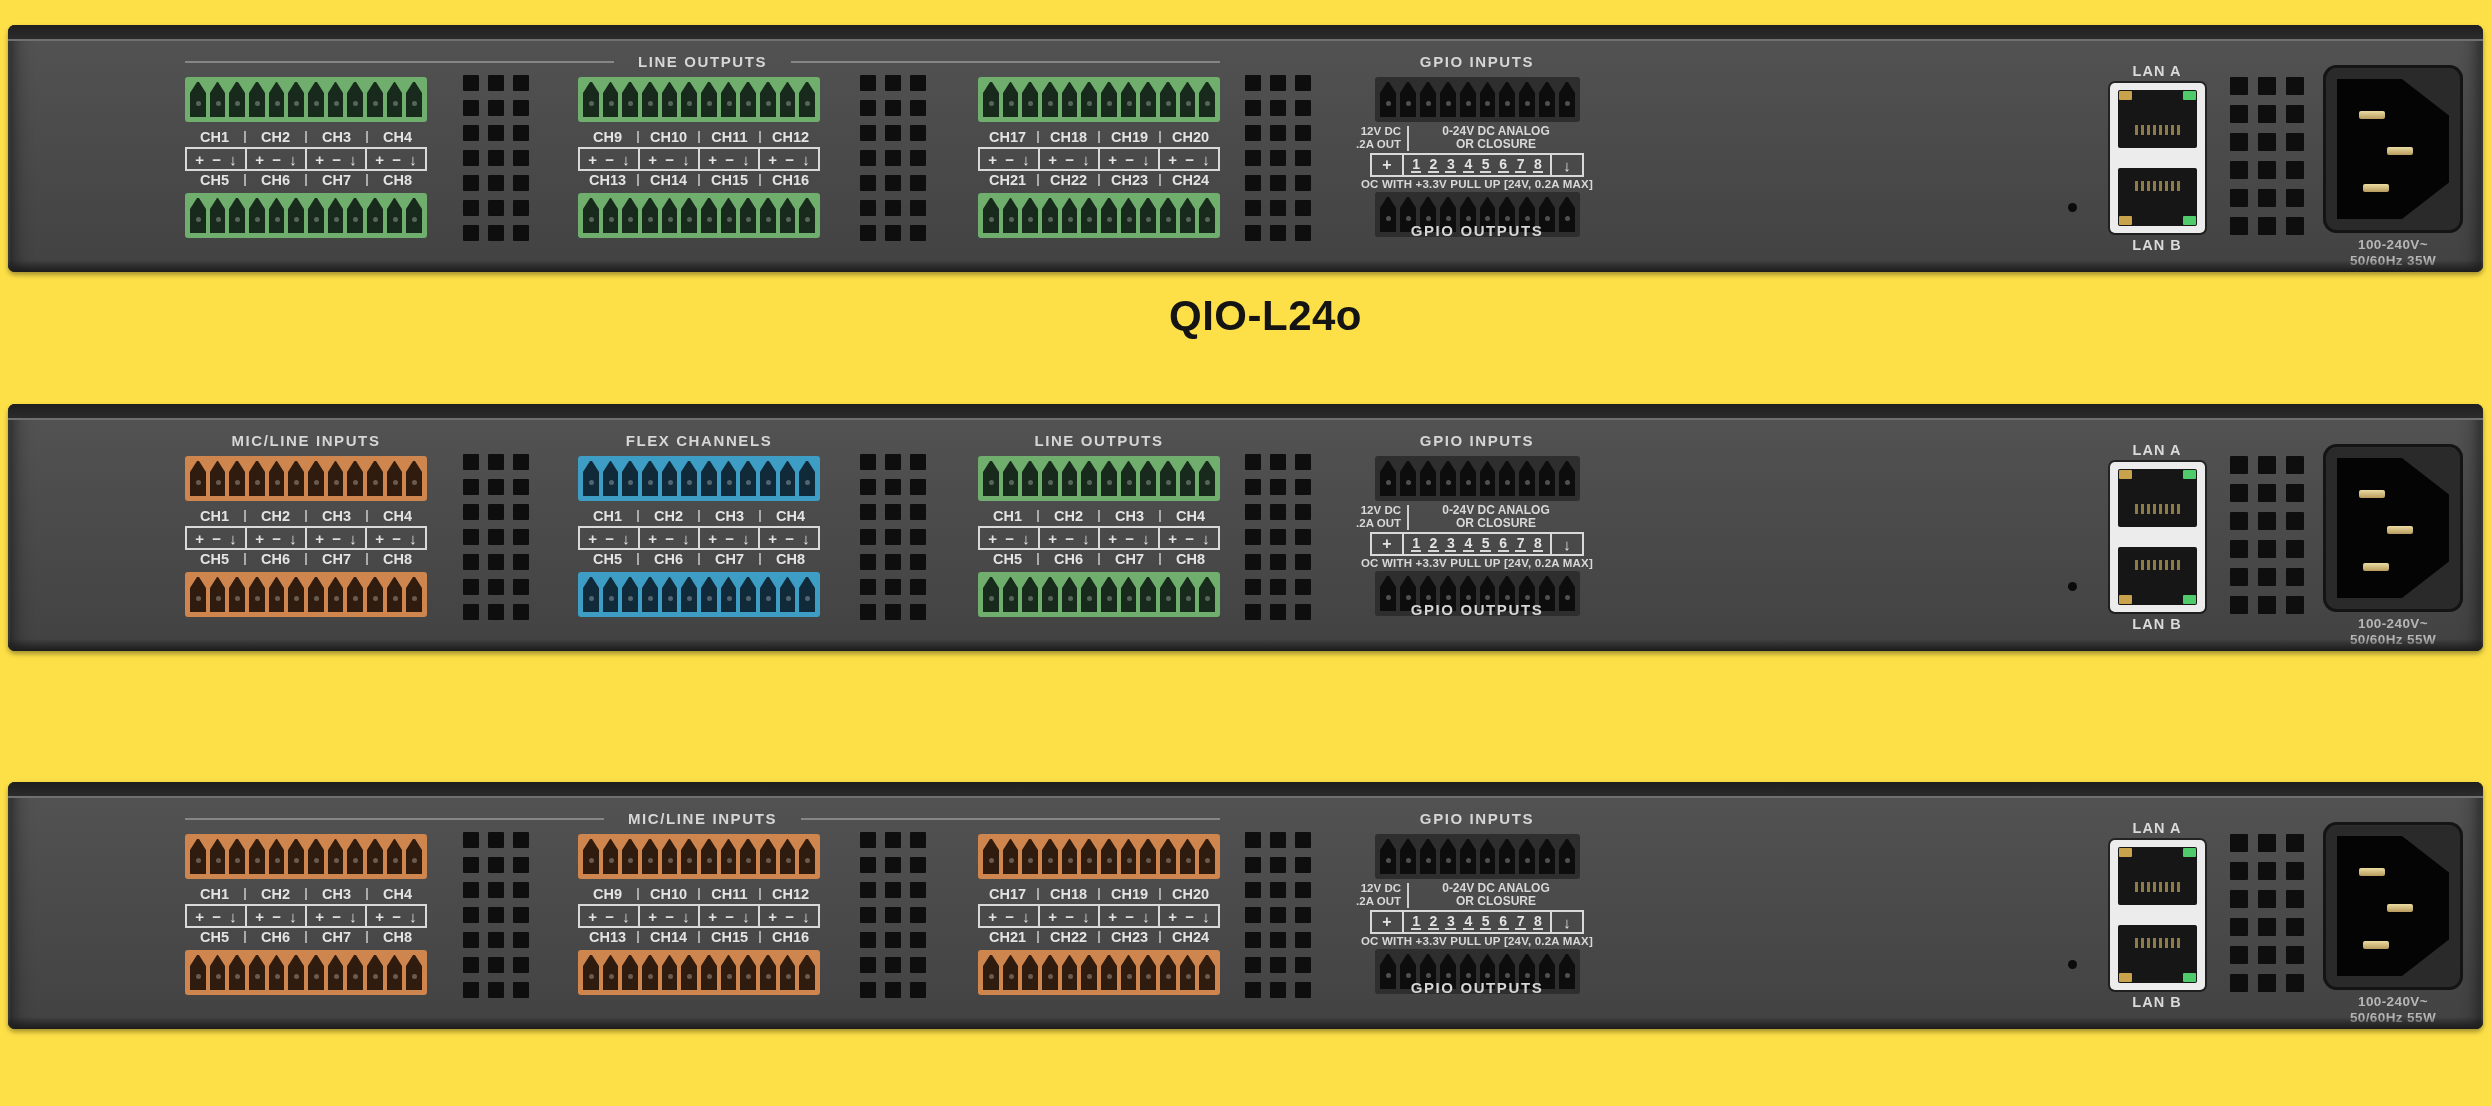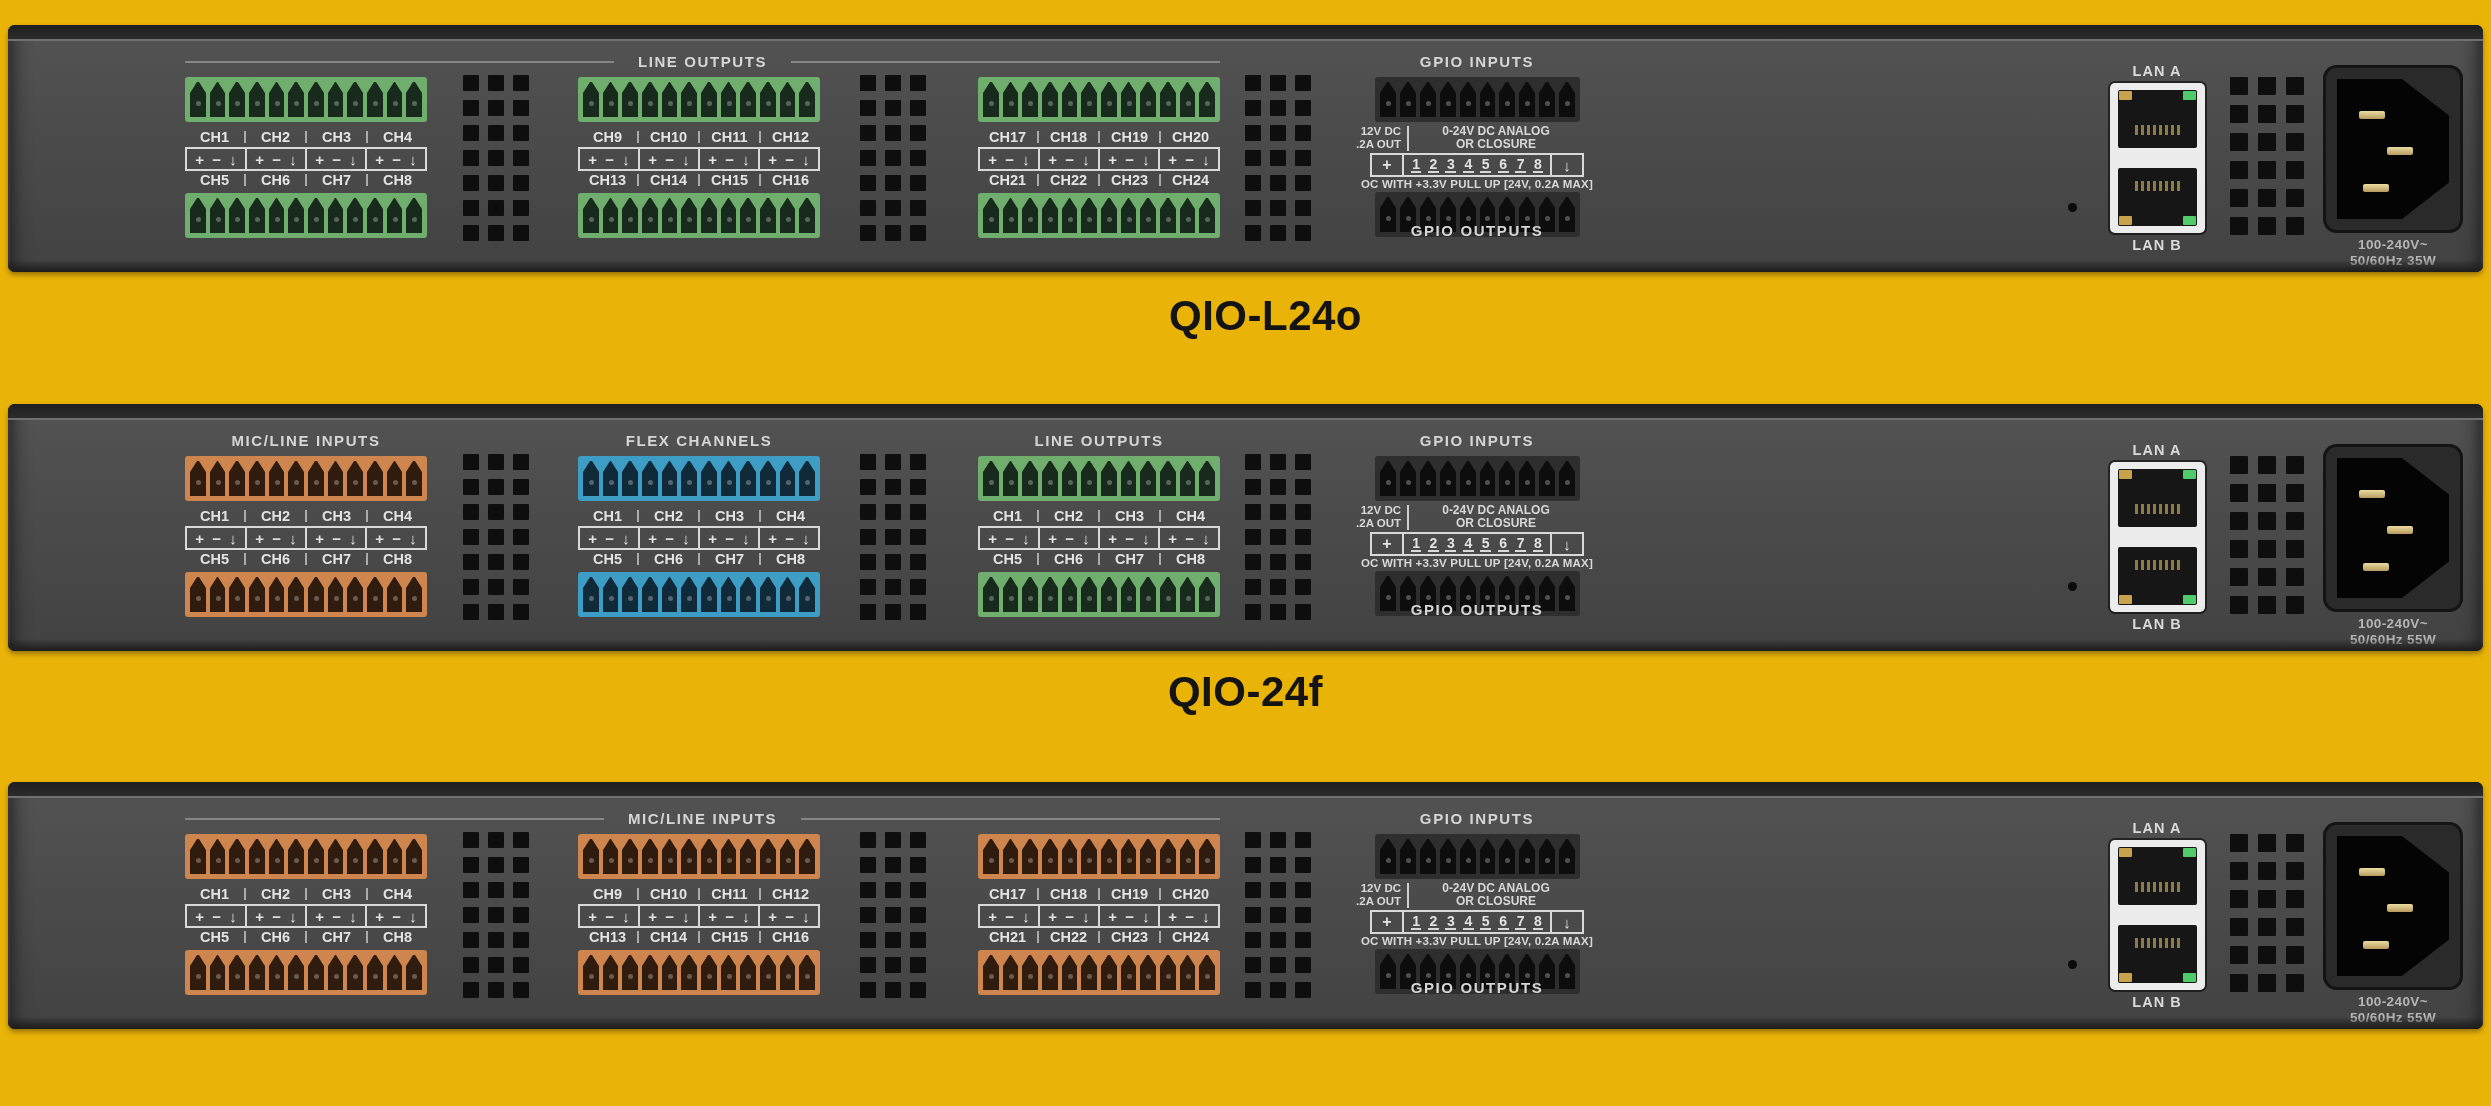--- a/index.html
+++ b/index.html
@@ -1,16 +1,16 @@
 <!DOCTYPE html>
 <html><head>
 <meta charset="utf-8">
 <style>
   html,body{margin:0;padding:0;background:#ffffff;}
-  .stage{position:relative;width:2491px;height:1106px;background:#eab308;
+  .stage{position:relative;width:2491px;height:1106px;background:#fde047;
          font-family:"Liberation Sans",sans-serif;overflow:hidden;}
 
   
   .device{position:absolute;left:8px;width:2475px;height:247px;
     background:linear-gradient(180deg,#535353 0%,#4b4b4b 45%,#424242 100%);
     border-radius:7px;
     box-shadow:inset 0 0 0 2px #383838,
                inset 16px 0 20px -14px #151515,
                inset -16px 0 20px -14px #151515,
                0 3px 5px rgba(0,0,0,.35);}
@@ -1233,21 +1233,20 @@
         <div class="pwr-recess"></div>
         <i class="pwr-pin t"></i>
         <i class="pwr-pin m"></i>
         <i class="pwr-pin b"></i>
       </div>
       <div class="pwr-text">
         <div>100-240V~</div>
         <div>50/60Hz 55W</div>
       </div>
     </div>
-    <div class="device-title" style="top: 668px;">QIO-24f</div>
     <div class="device" style="top: 782px;">
       <div class="banner">
         <i class="line"></i>
         <span class="heading-text">MIC/LINE INPUTS</span>
         <i class="line"></i>
       </div>
       <div class="group" style="left: 177px; width: 242px;">
         <div class="connector conn-top c-orange">
           <span class="pin">
             <i class="dot"></i>

